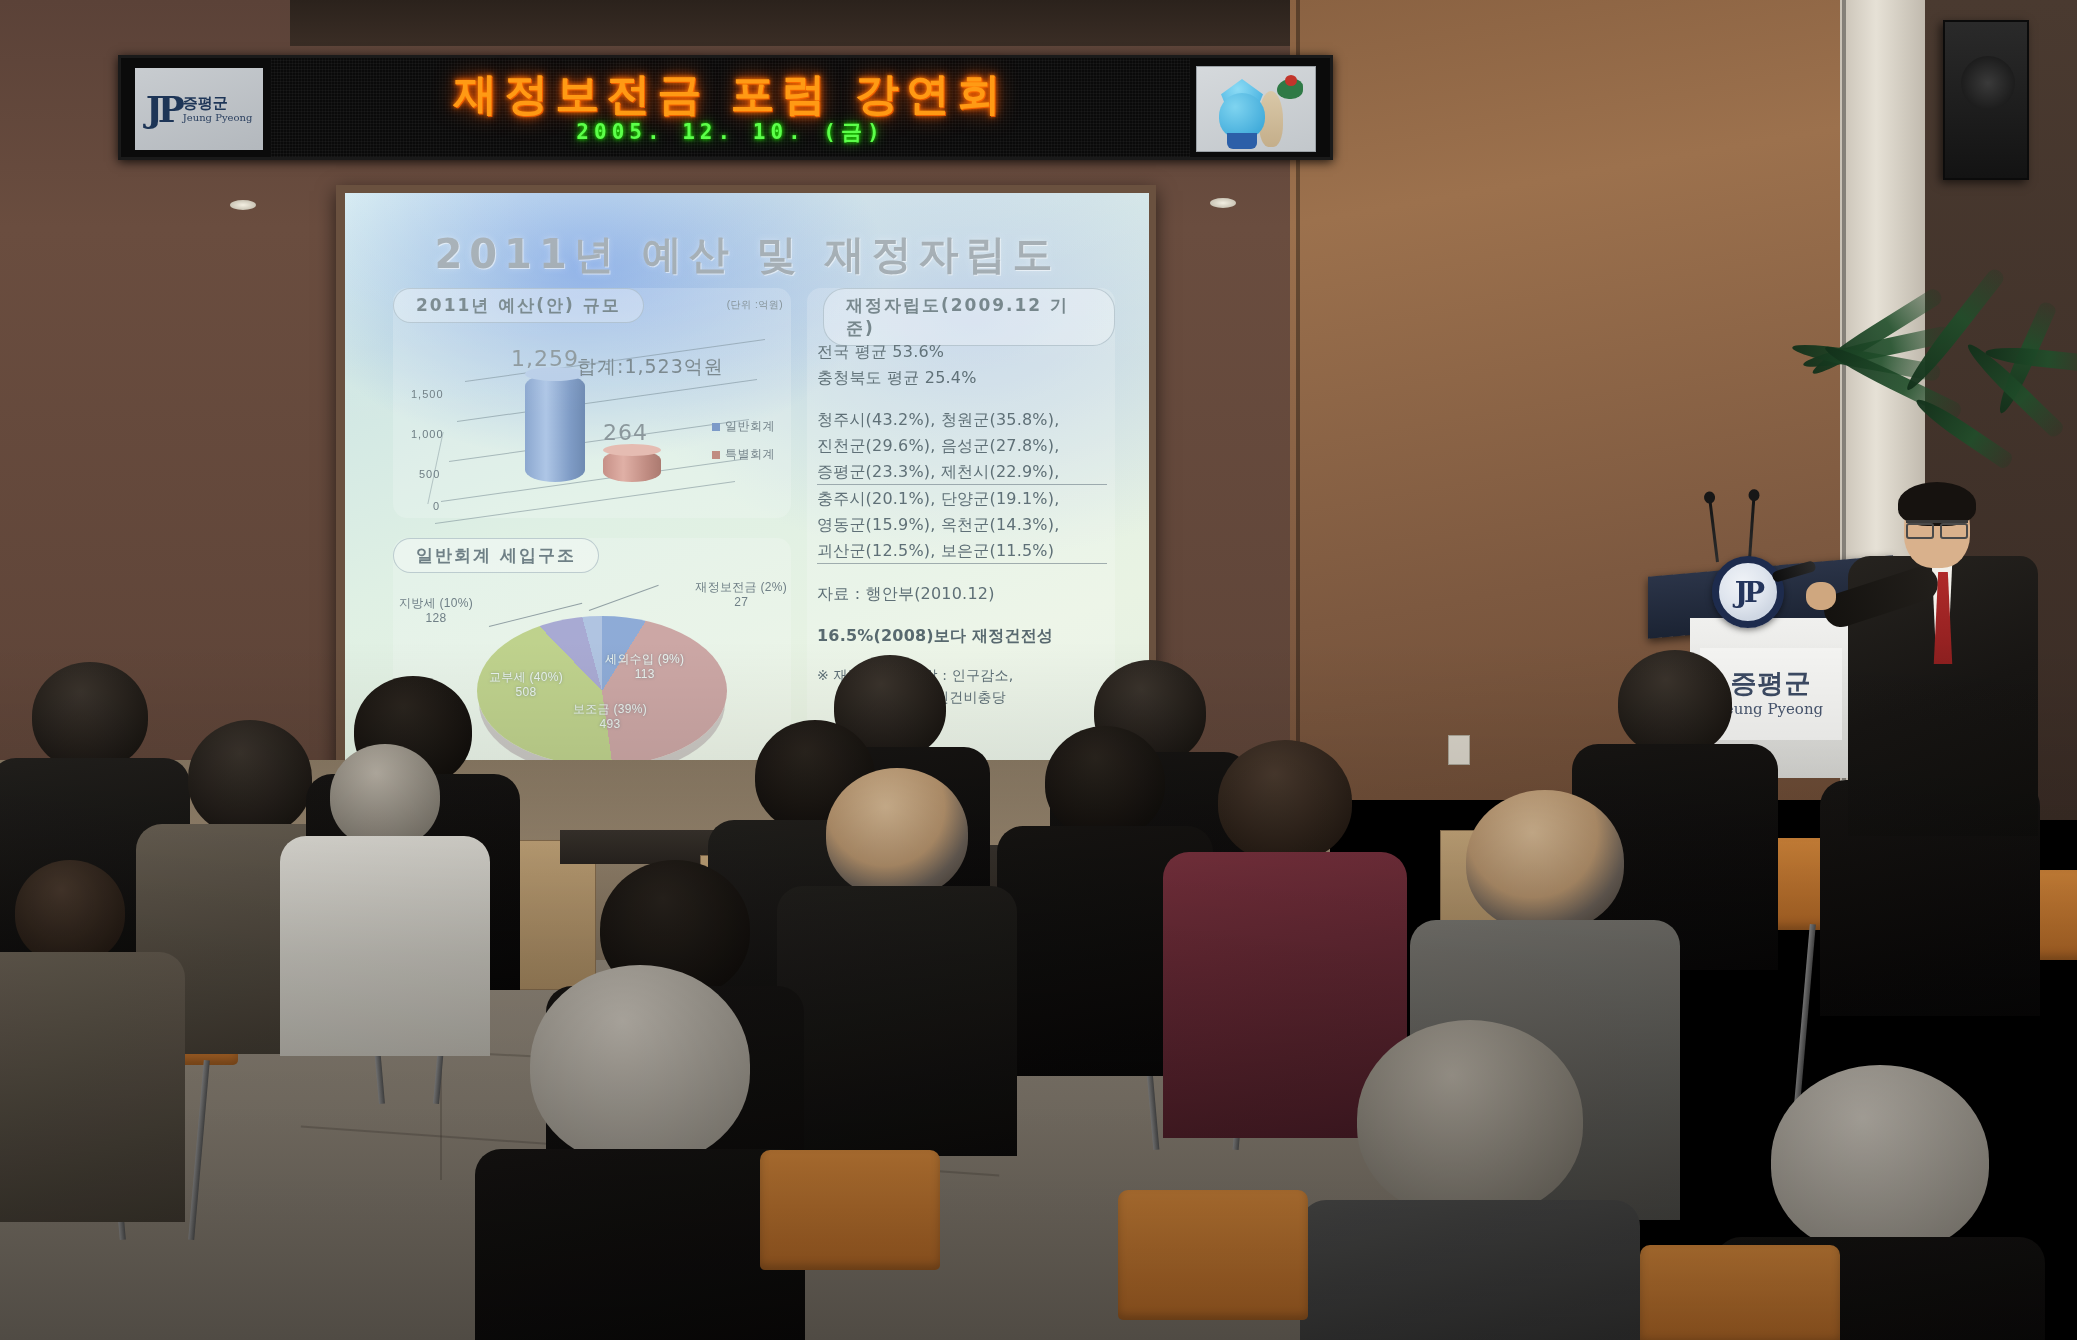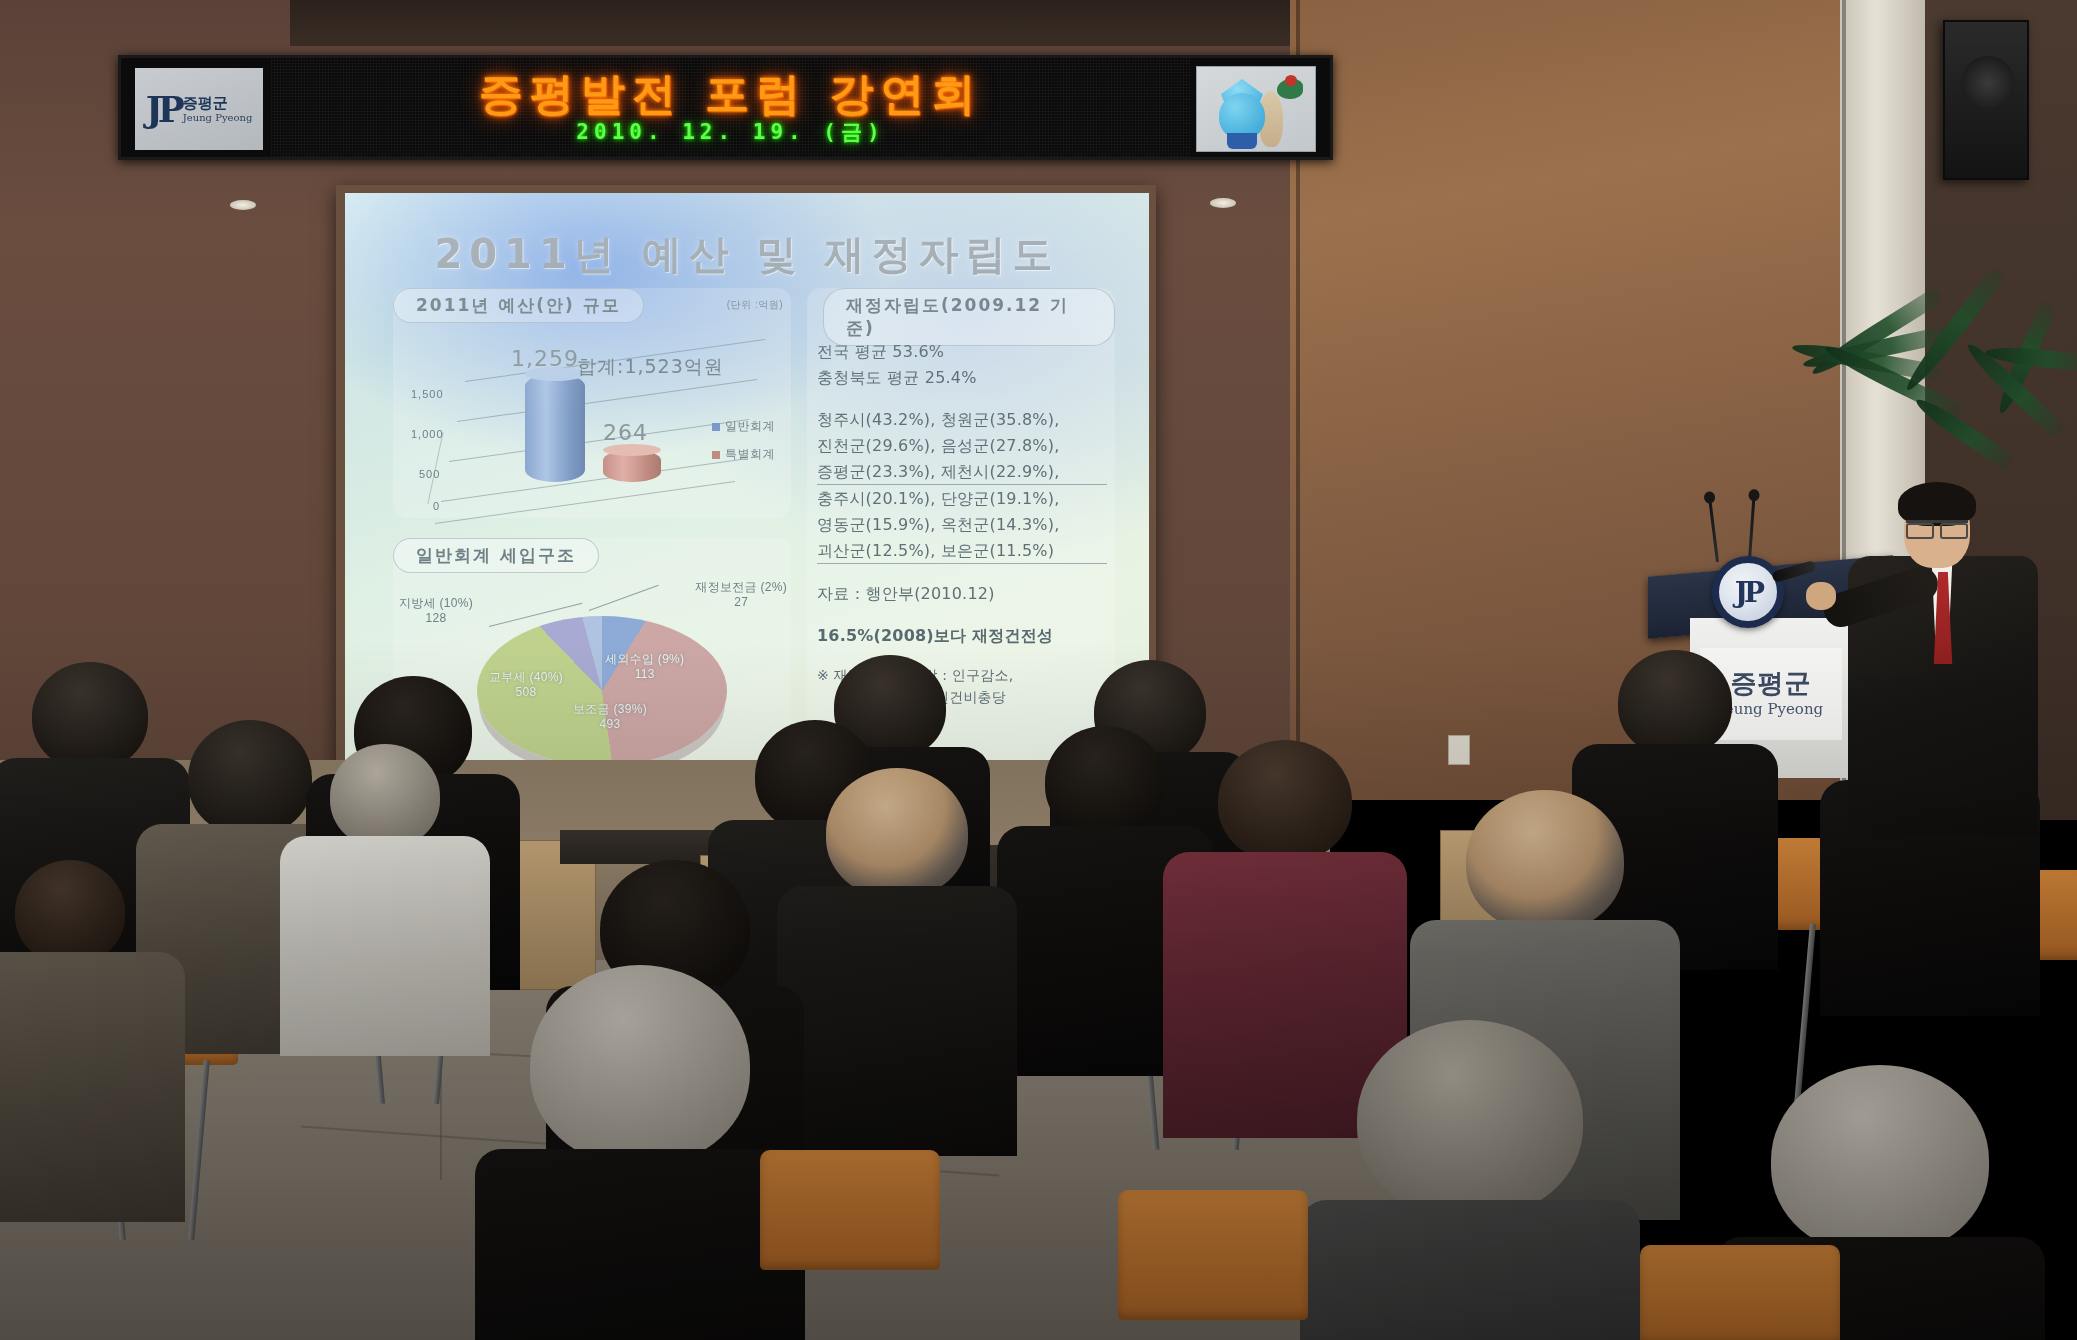--- a/index.html
+++ b/index.html
@@ -470,22 +470,22 @@
       <div class="logo-inner">
         <div class="logo-jp">JP</div>
         <div class="logo-kr-wrap">
           <div class="logo-kr">증평군</div>
           <div class="logo-rom">Jeung Pyeong</div>
         </div>
       </div>
     </div>
 
     <div class="banner-led">
-      <div class="led-title">증평발전 포럼 강연회</div>
-      <div class="led-date">2010.  12.   19. (금)</div>
+      <div class="led-title">재정보전금 포럼 강연회</div>
+      <div class="led-date">2005.  12.   10. (금)</div>
     </div>
 
     <div class="banner-mascot">
       <div class="mascot-leaf"></div>
       <div class="mascot-berry"></div>
       <div class="mascot-ginseng"></div>
       <div class="mascot-head"></div>
       <div class="mascot-body"></div>
       <div class="mascot-legs"></div>
     </div>

